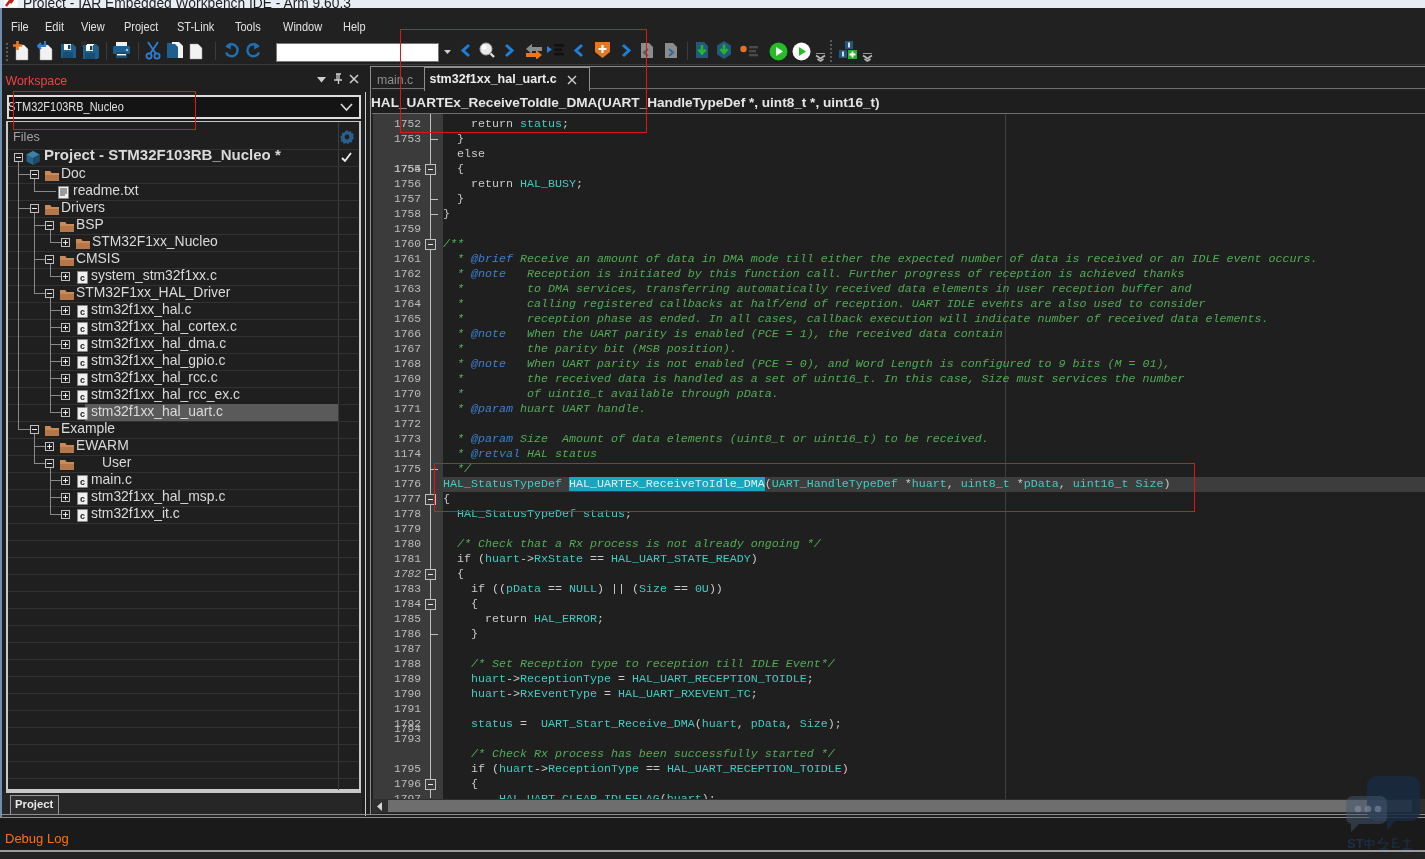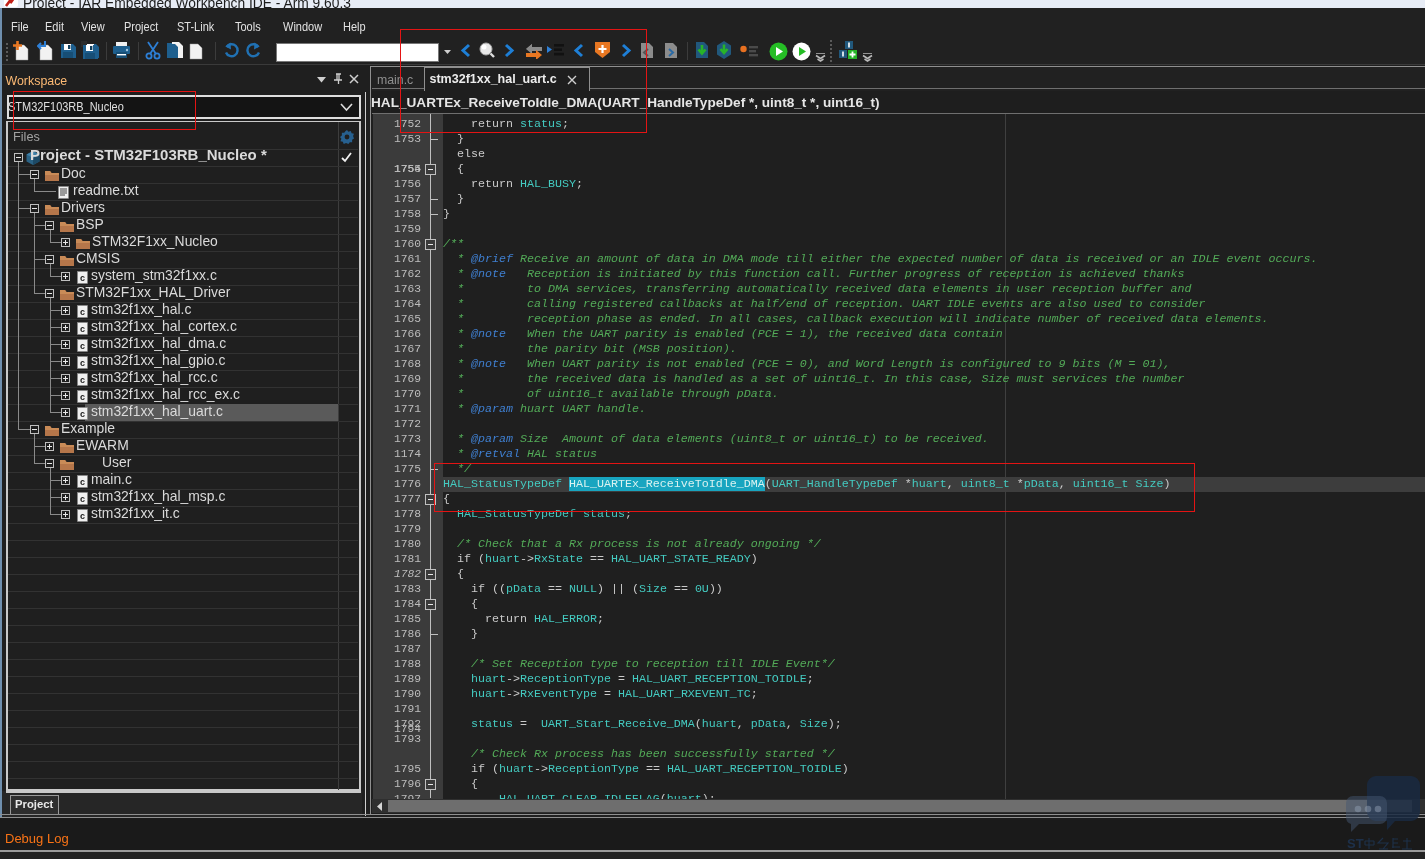--- a/index.html
+++ b/index.html
@@ -182,21 +182,21 @@
       <rect x="3.2" y="10.5" width="1.6" height="5" fill="#fff"></rect>
       <rect x="9" y="9" width="9" height="9" fill="#28b428"></rect>
       <path d="M13.5 10.5 v6 M10.5 13.5 h6" stroke="#fff" stroke-width="1.8"></path>
     </svg>
 <svg class="ab" style="left:862px;top:53px;" width="11" height="9">
       <path d="M1 0 h9 M1 2.5 L5.5 5.5 L10 2.5" stroke="#b9b9b9" stroke-width="1.6" fill="none"></path>
       <path d="M2.5 6 L5.5 8 L8.5 6" stroke="#b9b9b9" stroke-width="1.6" fill="none"></path>
     </svg>
 <div class="ab" style="left:2px;top:64px;width:1423px;height:1px;background:#3a3a3a;"></div>
 <div class="ab" style="left:2px;top:65px;width:360px;height:755px;background:#1f1f1f;"></div>
-<div class="ab" style="left:5.5px;top:75px;font-size:12.4px;line-height:13px;color:#fdba74;">Workspace</div>
+<div class="ab" style="left:5.5px;top:75px;font-size:12.4px;line-height:13px;color:#ef4444;">Workspace</div>
 <svg class="ab" style="left:316px;top:76px;" width="11" height="8">
       <path d="M1 1 L5.5 6.5 L10 1 z" fill="#cfcfcf"></path>
     </svg>
 <svg class="ab" style="left:333px;top:73px;" width="11" height="12">
       <path d="M3 1 h5 M4 1 v6 h-3 M4 7 h5 M6 1 v6 M5.5 7 v4" stroke="#cfcfcf" stroke-width="1.3" fill="none"></path>
     </svg>
 <svg class="ab" style="left:349px;top:74px;" width="10" height="10">
       <path d="M1 1 L9 9 M9 1 L1 9" stroke="#cfcfcf" stroke-width="1.5"></path>
     </svg>
 <div class="ab" style="left:7px;top:95px;width:354px;height:24px;background:#141414;border:2px solid #dedede;"></div>
@@ -258,21 +258,21 @@
 <div class="ab" style="left:34px;top:429.5px;width:1px;height:34.0px;background:#8a8a8a;"></div>
 <div class="ab" style="left:50px;top:463.5px;width:1px;height:51.0px;background:#8a8a8a;"></div>
 <div class="ab" style="left:85px;top:403.5px;width:253px;height:17px;background:#5a5a5a;"></div>
 <div class="ab" style="left:14px;top:153.0px;width:9px;height:9px;background:#1f1f1f;border:1px solid #bfbfbf;"></div>
     <div class="ab" style="left:16px;top:157.0px;width:5px;height:1px;background:#e8e8e8;"></div>
 <svg class="ab" style="left:26px;top:151.0px;" width="14" height="14">
       <path d="M7 0 L13.5 3.5 V10.5 L7 14 L0.5 10.5 V3.5 z" fill="#2a6284"></path>
       <path d="M7 0 L13.5 3.5 L7 7 L0.5 3.5 z" fill="#3e7fa6"></path>
       <path d="M7 7 L13.5 3.5 V10.5 L7 14 z" fill="#1d4a66"></path>
     </svg>
-<div class="ab" style="left:30px;top:147.6px;font-size:15px;line-height:14px;font-weight:bold;color:#dadada;white-space:nowrap;">Project - STM32F103RB_Nucleo *</div>
+<div class="ab" style="left:44px;top:147.6px;font-size:15px;line-height:14px;font-weight:bold;color:#dadada;white-space:nowrap;">Project - STM32F103RB_Nucleo *</div>
 <div class="ab" style="left:18px;top:174.0px;width:12px;height:1px;background:#8a8a8a;"></div>
 <div class="ab" style="left:30px;top:170.0px;width:9px;height:9px;background:#1f1f1f;border:1px solid #bfbfbf;"></div>
     <div class="ab" style="left:32px;top:174.0px;width:5px;height:1px;background:#e8e8e8;"></div>
 <svg class="ab" style="left:45px;top:168.5px;" width="14" height="12">
       <path d="M0 2 h5 l1.5 2 h7.5 v8 h-14 z" fill="#b5764a"></path>
       <path d="M0 2 h5 l1.5 2 h7.5 v2 h-14 z" fill="#c98b57"></path>
     </svg>
 <div class="ab" style="left:61px;top:165.6px;font-size:13.9px;line-height:14px;font-weight:normal;color:#dadada;white-space:nowrap;">Doc</div>
 <div class="ab" style="left:34px;top:191.0px;width:22px;height:1px;background:#8a8a8a;"></div>
 <svg class="ab" style="left:58px;top:185.5px;" width="11" height="13">

